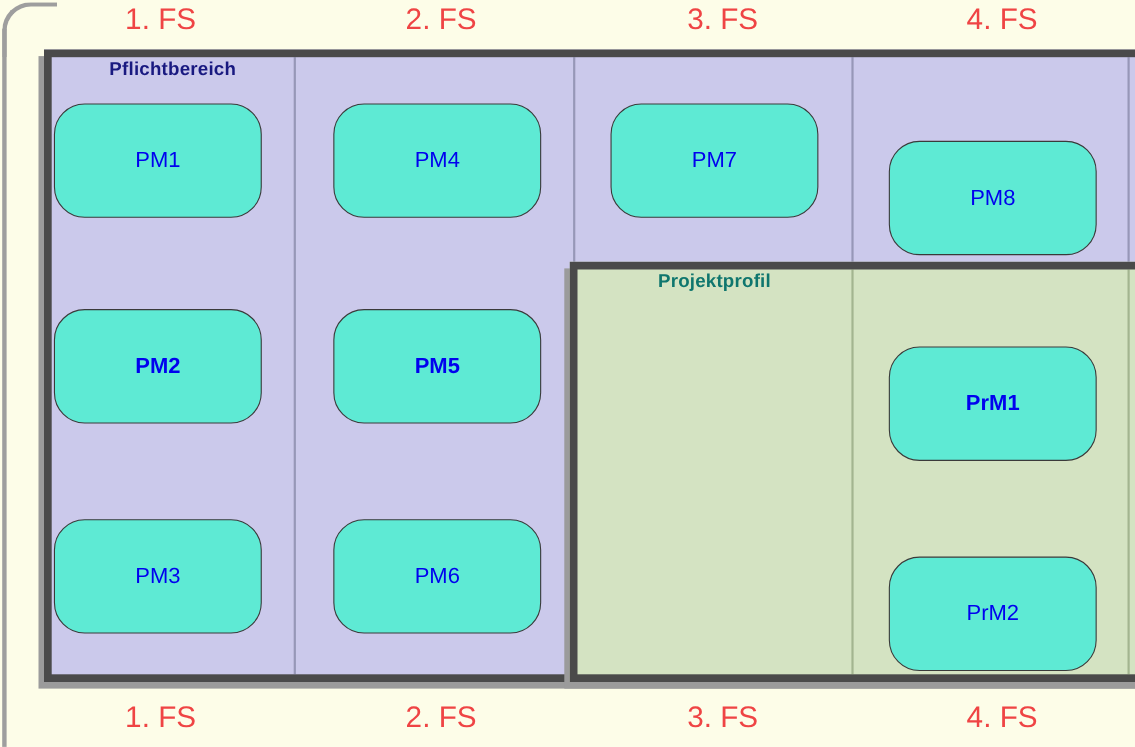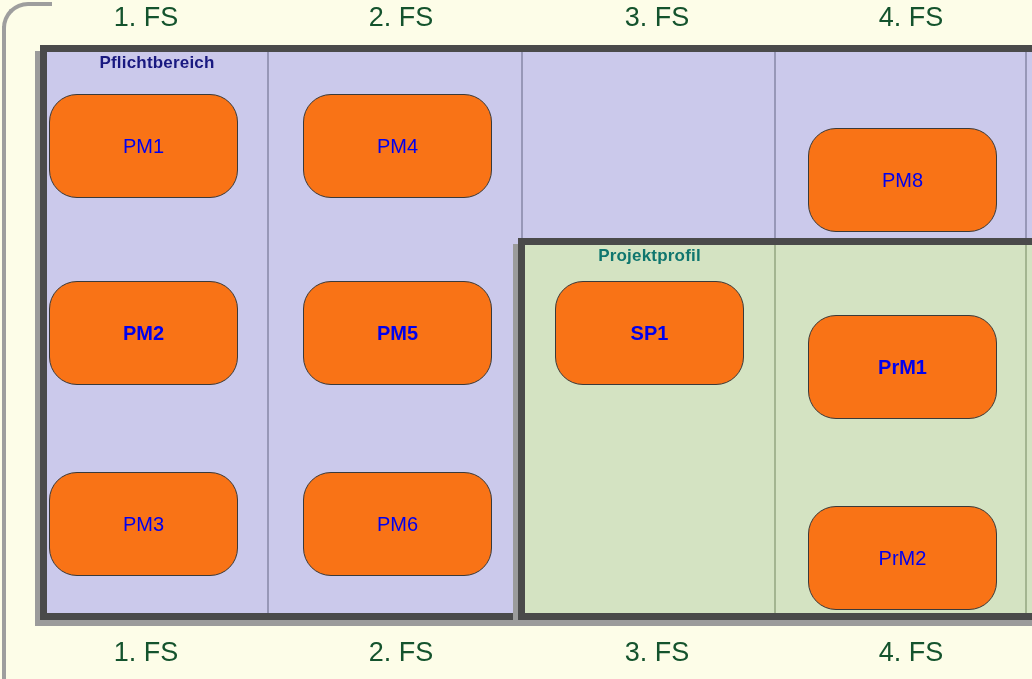--- a/index.html
+++ b/index.html
@@ -46,30 +46,30 @@
   .region-label{
     position:absolute;z-index:5;font-weight:bold;font-size:17px;
     text-align:center;letter-spacing:0.2px;
   }
   #label-pflichtbereich{left:47px;top:53px;width:220px;color:#191980;}
   #label-projektprofil{left:525px;top:246px;width:249px;color:#0f766e;}
   
   .module{
     position:absolute;z-index:5;width:189px;height:104px;
     box-sizing:border-box;border:1.5px solid #3A3A3A;border-radius:28px;
-    background:#f97316;
+    background:#5eead4;
     display:flex;align-items:center;justify-content:center;
     font-size:20px;color:#0101EE;
   }
   .col1{left:49px;}  .col2{left:303px;} .col3{left:555px;} .col4{left:808px;margin-top:34px;}
   .row1{top:94px;}   .row2{top:281px;font-weight:bold;}  .row3{top:472px;}
   
   .fs-label{
     position:absolute;width:140px;text-align:center;
-    font-size:27px;color:#14532d;z-index:5;
+    font-size:27px;color:#ef4444;z-index:5;
   }
   .fs-top{top:2px;}
   .fs-bottom{top:637px;}
   .fs-c1{left:76px;} .fs-c2{left:331px;} .fs-c3{left:587px;} .fs-c4{left:841px;}
 </style>
 </head>
 <body>
 
 <div id="stage">
 
@@ -90,25 +90,25 @@
 
   <div class="region" id="region-projektprofil"></div>
   <div class="sep sep-green" id="sep-c3-bot"></div>
   <div class="sep sep-green" id="sep-c4-bot"></div>
 
   <div class="region-label" id="label-pflichtbereich">Pflichtbereich</div>
   <div class="region-label" id="label-projektprofil">Projektprofil</div>
 
   <div class="module col1 row1">PM1</div>
   <div class="module col2 row1">PM4</div>
+  <div class="module col3 row1">PM7</div>
   <div class="module col4 row1">PM8</div>
 
   <div class="module col1 row2">PM2</div>
   <div class="module col2 row2">PM5</div>
-  <div class="module col3 row2">SP1</div>
   <div class="module col4 row2">PrM1</div>
 
   <div class="module col1 row3">PM3</div>
   <div class="module col2 row3">PM6</div>
   <div class="module col4 row3">PrM2</div>
 
   <div class="fs-label fs-bottom fs-c1">1. FS</div>
   <div class="fs-label fs-bottom fs-c2">2. FS</div>
   <div class="fs-label fs-bottom fs-c3">3. FS</div>
   <div class="fs-label fs-bottom fs-c4">4. FS</div>

